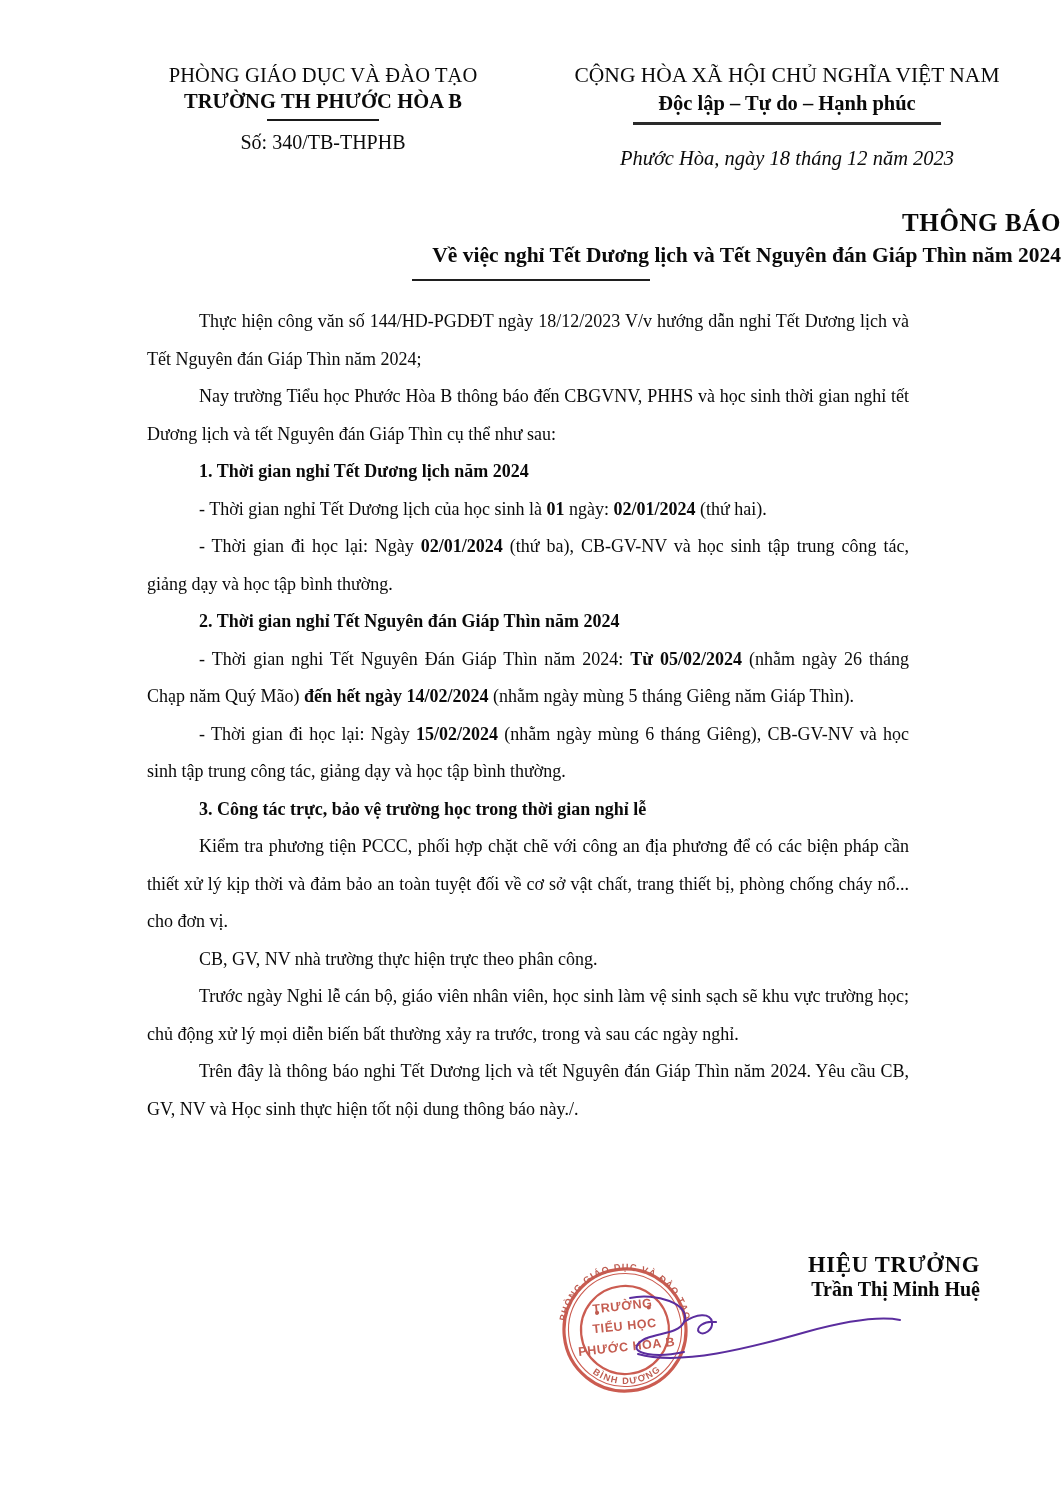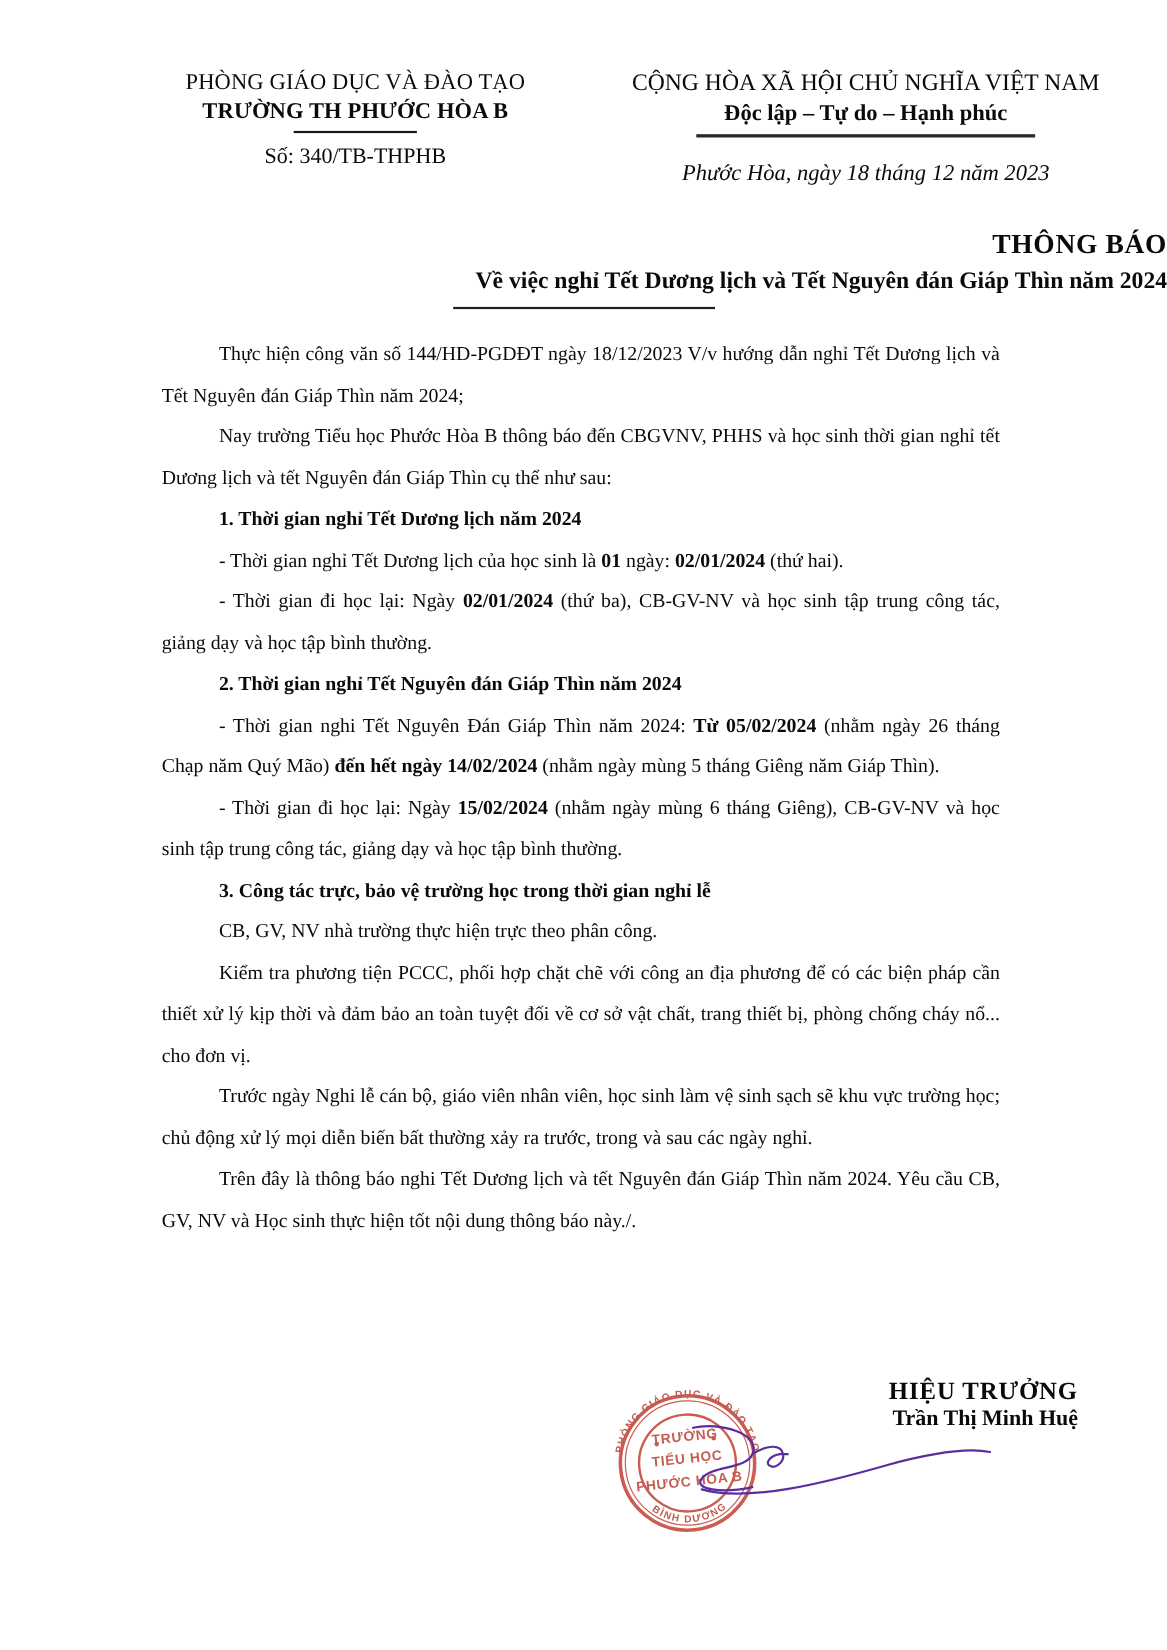--- a/index.html
+++ b/index.html
@@ -224,23 +224,23 @@
     <p class="p"><span>- Thời gian đi học lại: Ngày </span><b>02/01/2024</b><span> (thứ ba), CB-GV-NV và học sinh tập trung công tác, giảng dạy và học tập bình thường.</span></p>
 
     <p class="p heading">2. Thời gian nghỉ Tết Nguyên đán Giáp Thìn năm 2024</p>
 
     <p class="p"><span>- Thời gian nghi Tết Nguyên Đán Giáp Thìn năm 2024: </span><b>Từ 05/02/2024</b><span> (nhằm ngày 26 tháng Chạp năm Quý Mão) </span><b>đến hết ngày 14/02/2024</b><span> (nhằm ngày mùng 5 tháng Giêng năm Giáp Thìn).</span></p>
 
     <p class="p"><span>- Thời gian đi học lại: Ngày </span><b>15/02/2024</b><span> (nhằm ngày mùng 6 tháng Giêng), CB-GV-NV và học sinh tập trung công tác, giảng dạy và học tập bình thường.</span></p>
 
     <p class="p heading">3. Công tác trực, bảo vệ trường học trong thời gian nghỉ lễ</p>
 
+    <p class="p">Kiểm tra phương tiện PCCC, phối hợp chặt chẽ với công an địa phương để có các biện pháp cần thiết xử lý kịp thời và đảm bảo an toàn tuyệt đối về cơ sở vật chất, trang thiết bị, phòng chống cháy nổ... cho đơn vị.</p>
+
     <p class="p">CB, GV, NV nhà trường thực hiện trực theo phân công.</p>
-
-    <p class="p">Kiểm tra phương tiện PCCC, phối hợp chặt chẽ với công an địa phương để có các biện pháp cần thiết xử lý kịp thời và đảm bảo an toàn tuyệt đối về cơ sở vật chất, trang thiết bị, phòng chống cháy nổ... cho đơn vị.</p>
 
     <p class="p">Trước ngày Nghi lễ cán bộ, giáo viên nhân viên, học sinh làm vệ sinh sạch sẽ khu vực trường học; chủ động xử lý mọi diễn biến bất thường xảy ra trước, trong và sau các ngày nghỉ.</p>
 
     <p class="p">Trên đây là thông báo nghi Tết Dương lịch và tết Nguyên đán Giáp Thìn năm 2024. Yêu cầu CB, GV, NV và Học sinh thực hiện tốt nội dung thông báo này./.</p>
 
   </div>
 
   <div class="stamp">
     <svg width="164" height="164" viewBox="0 0 164 164" xmlns="http://www.w3.org/2000/svg">
       <defs>

